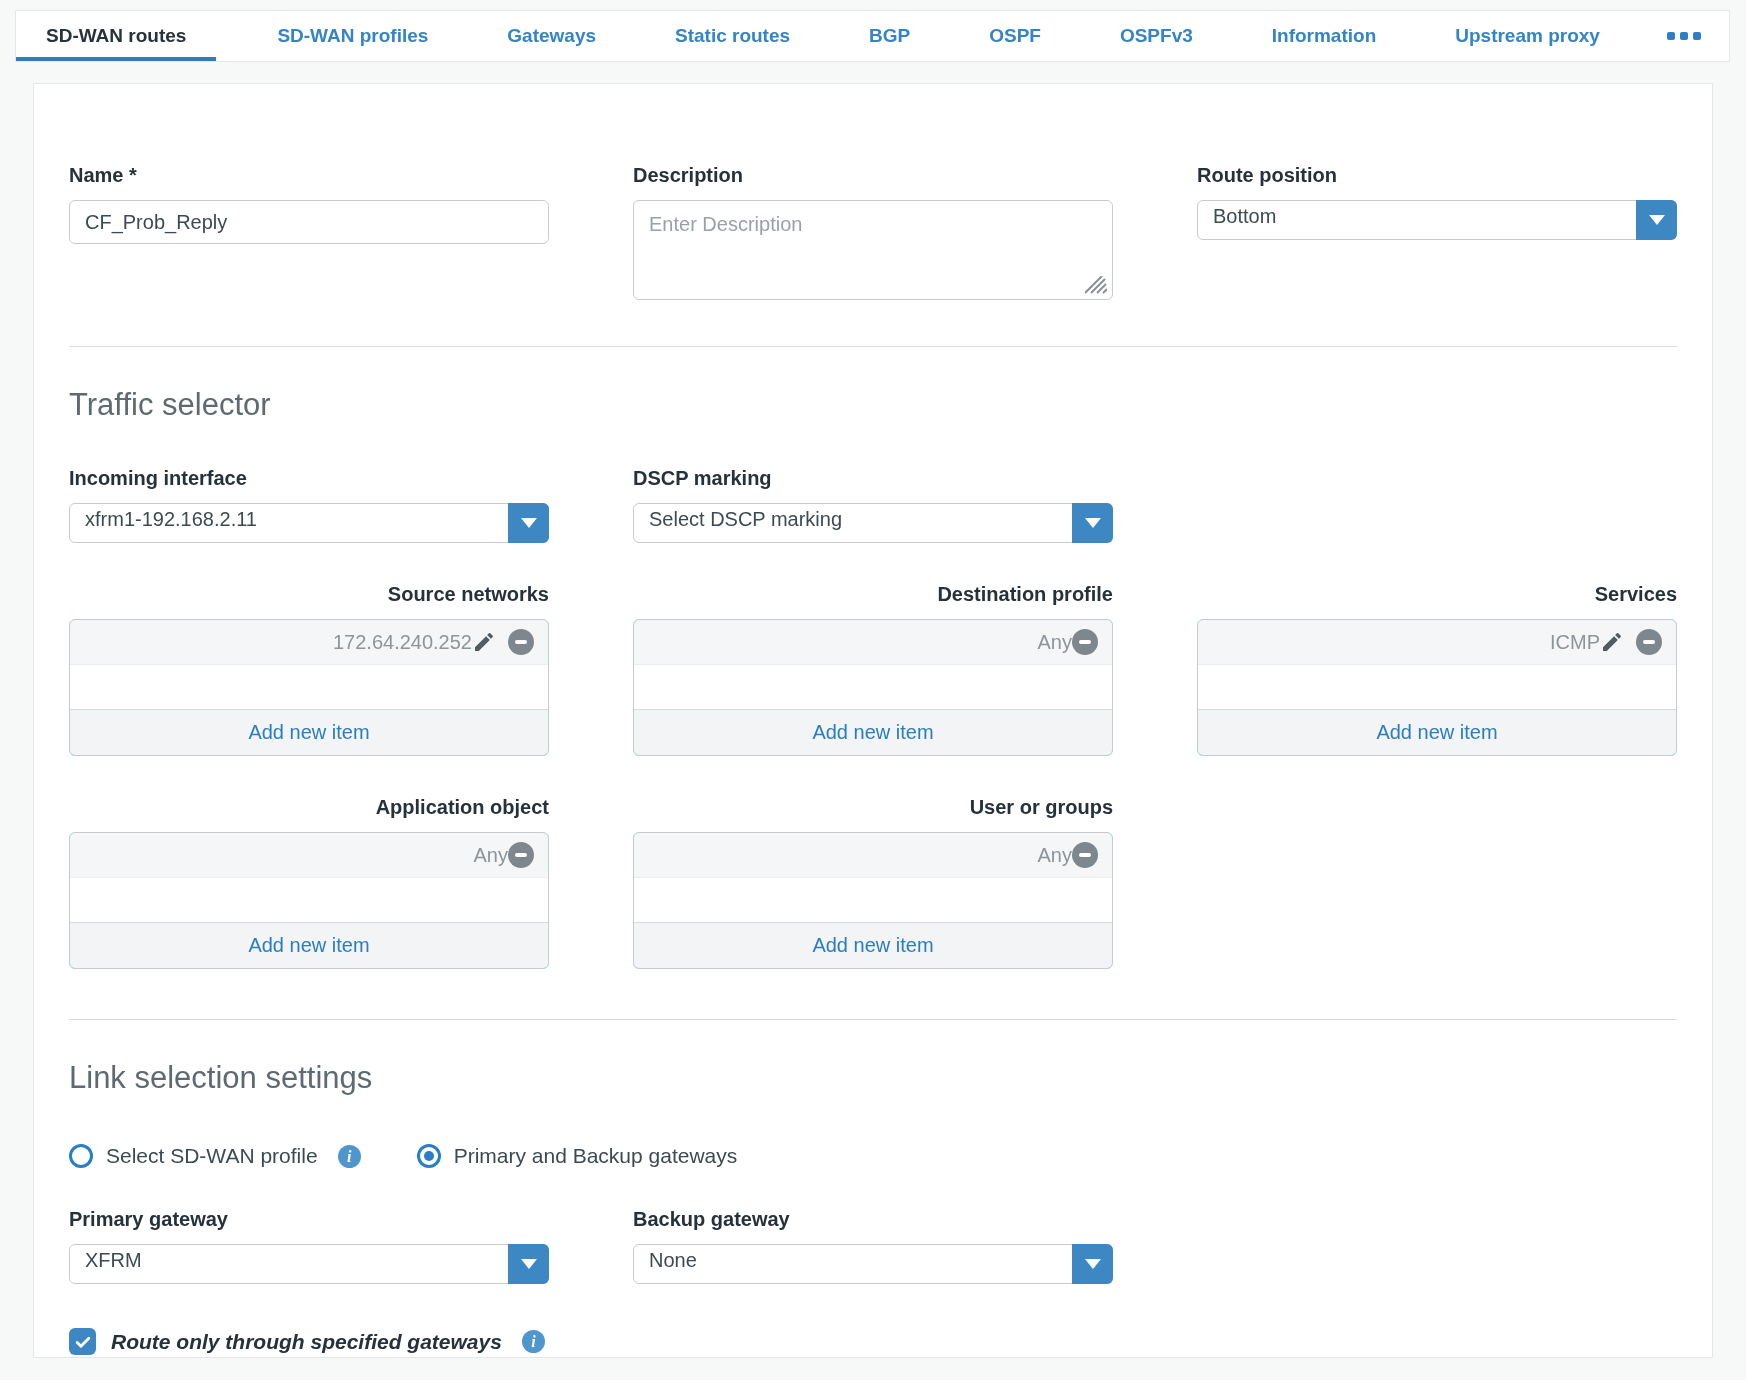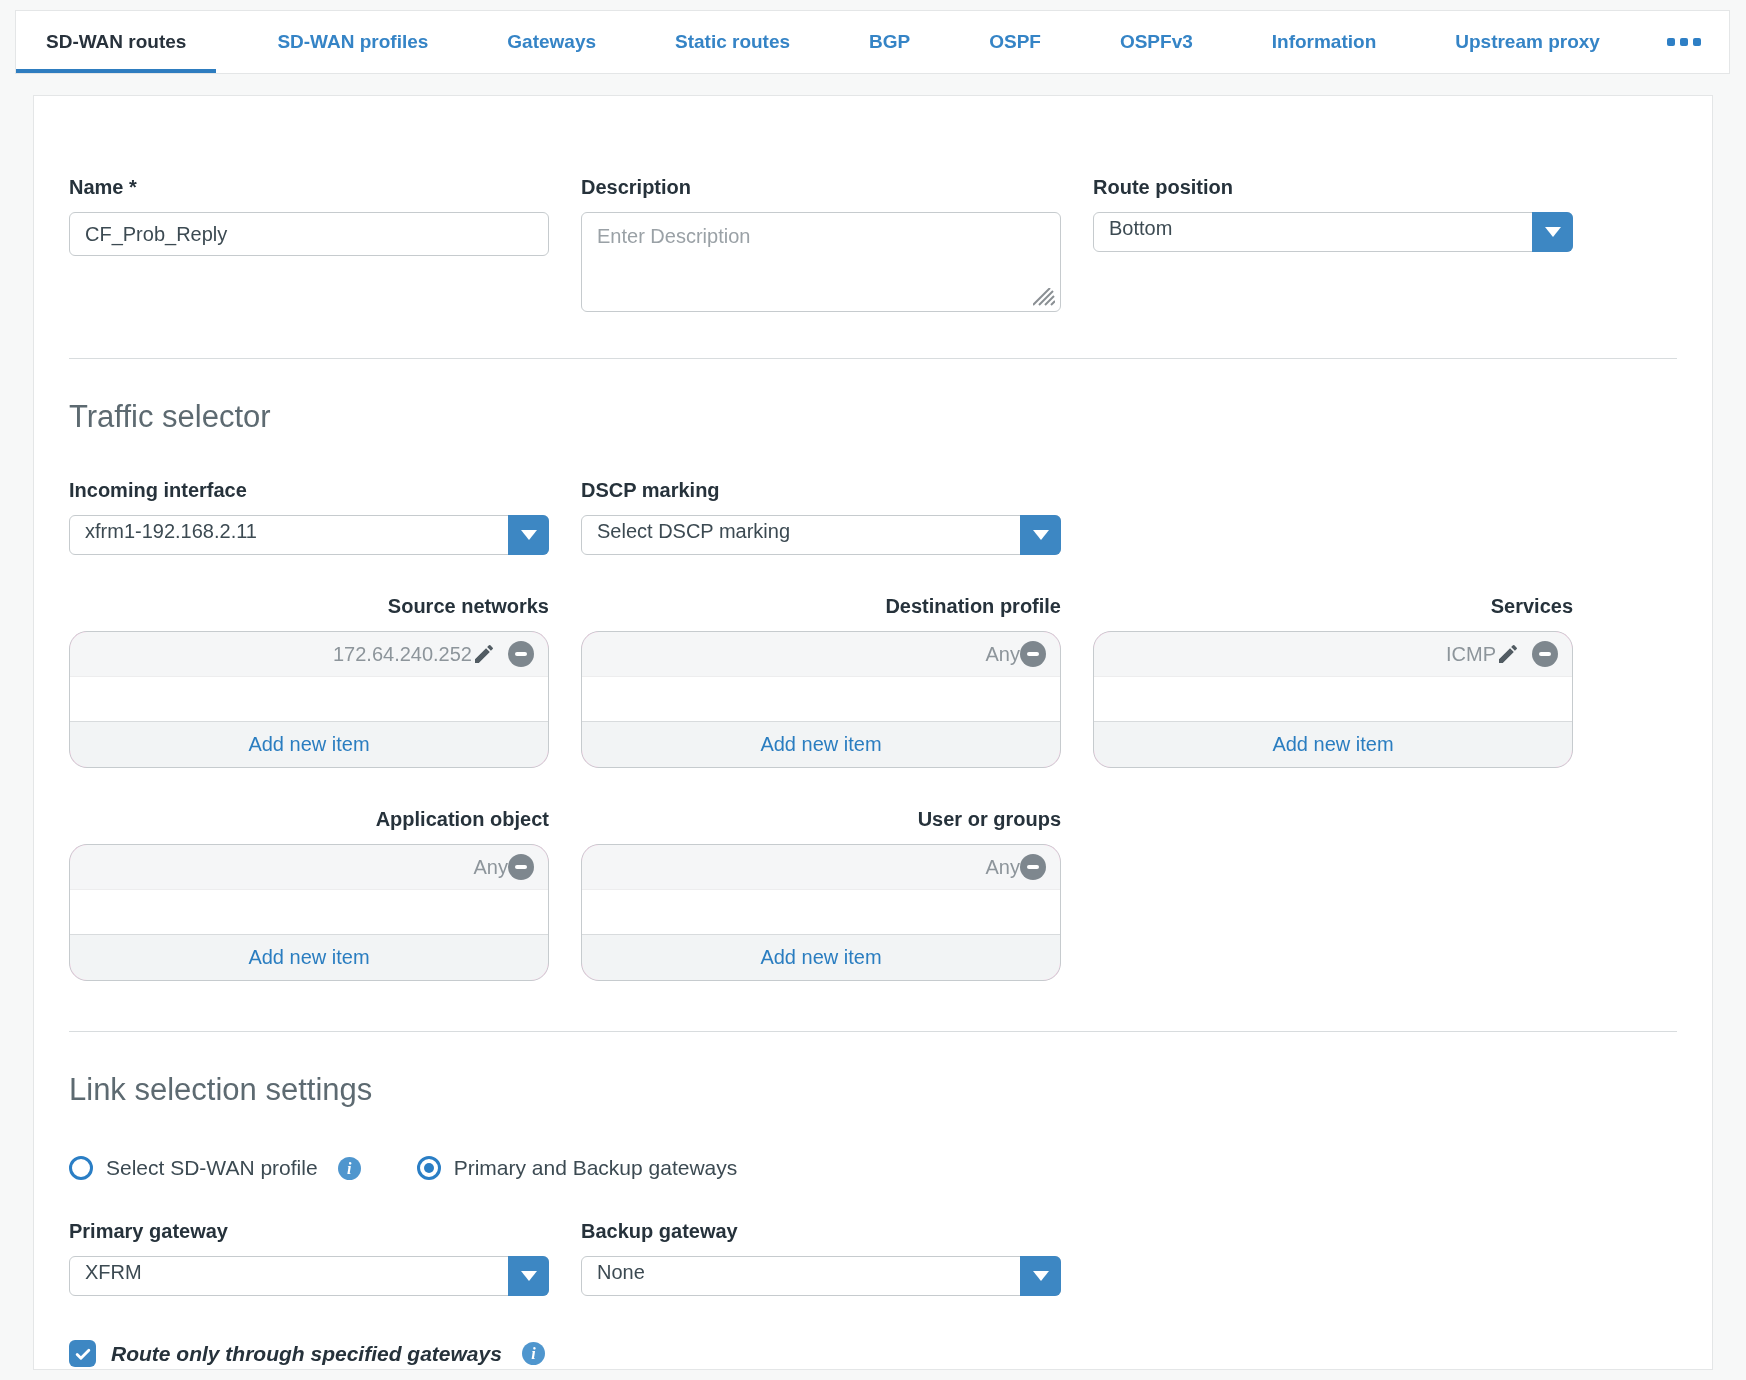--- a/index.html
+++ b/index.html
@@ -7,21 +7,21 @@
   body {
     font-family: "Liberation Sans", sans-serif;
     background: #f7f8f8;
     color: #28323c;
     overflow: hidden;
   }
 
   
   .tabbar {
     margin: 10px 16px 0 15px;
-    height: 64px;
+    height: 52px;
     background: #ffffff;
     border: 1px solid #e4e6e7;
     display: flex;
     align-items: stretch;
     justify-content: space-between;
     padding: 0 22px 0 0;
     gap: 23px;
   }
   .tab {
     display: flex;
@@ -57,21 +57,21 @@
     margin: 21px 33px 0 33px;
     height: 1275px;
     background: #ffffff;
     border: 1px solid #e4e6e7;
     padding: 80px 35px 0 35px;
   }
 
   .row3 {
     display: grid;
     grid-template-columns: 480px 480px 480px;
-    column-gap: 32px;
+    column-gap: 84px;
     align-items: start;
   }
 
   .field-label {
     font-size: 20px;
     font-weight: 700;
     color: #26323b;
     margin-bottom: 13px;
     display: block;
   }
@@ -148,23 +148,23 @@
   .section-heading {
     font-size: 31px;
     font-weight: 400;
     color: #5d6a71;
     margin-top: 40px;
   }
 
   
   .listbox {
     border: 1px solid #c6cbce;
-    border-radius: 18px;
+    border-radius: 6px;
     overflow: hidden;
-    background: #f9a8d4;
+    background: #5eead4;
   }
   .list-item {
     height: 45px;
     background: #f5f6f7;
     border-bottom: 1px solid #ededee;
     display: flex;
     align-items: center;
     padding: 0 14px 0 15px;
     font-size: 20px;
     color: #8d959b;

